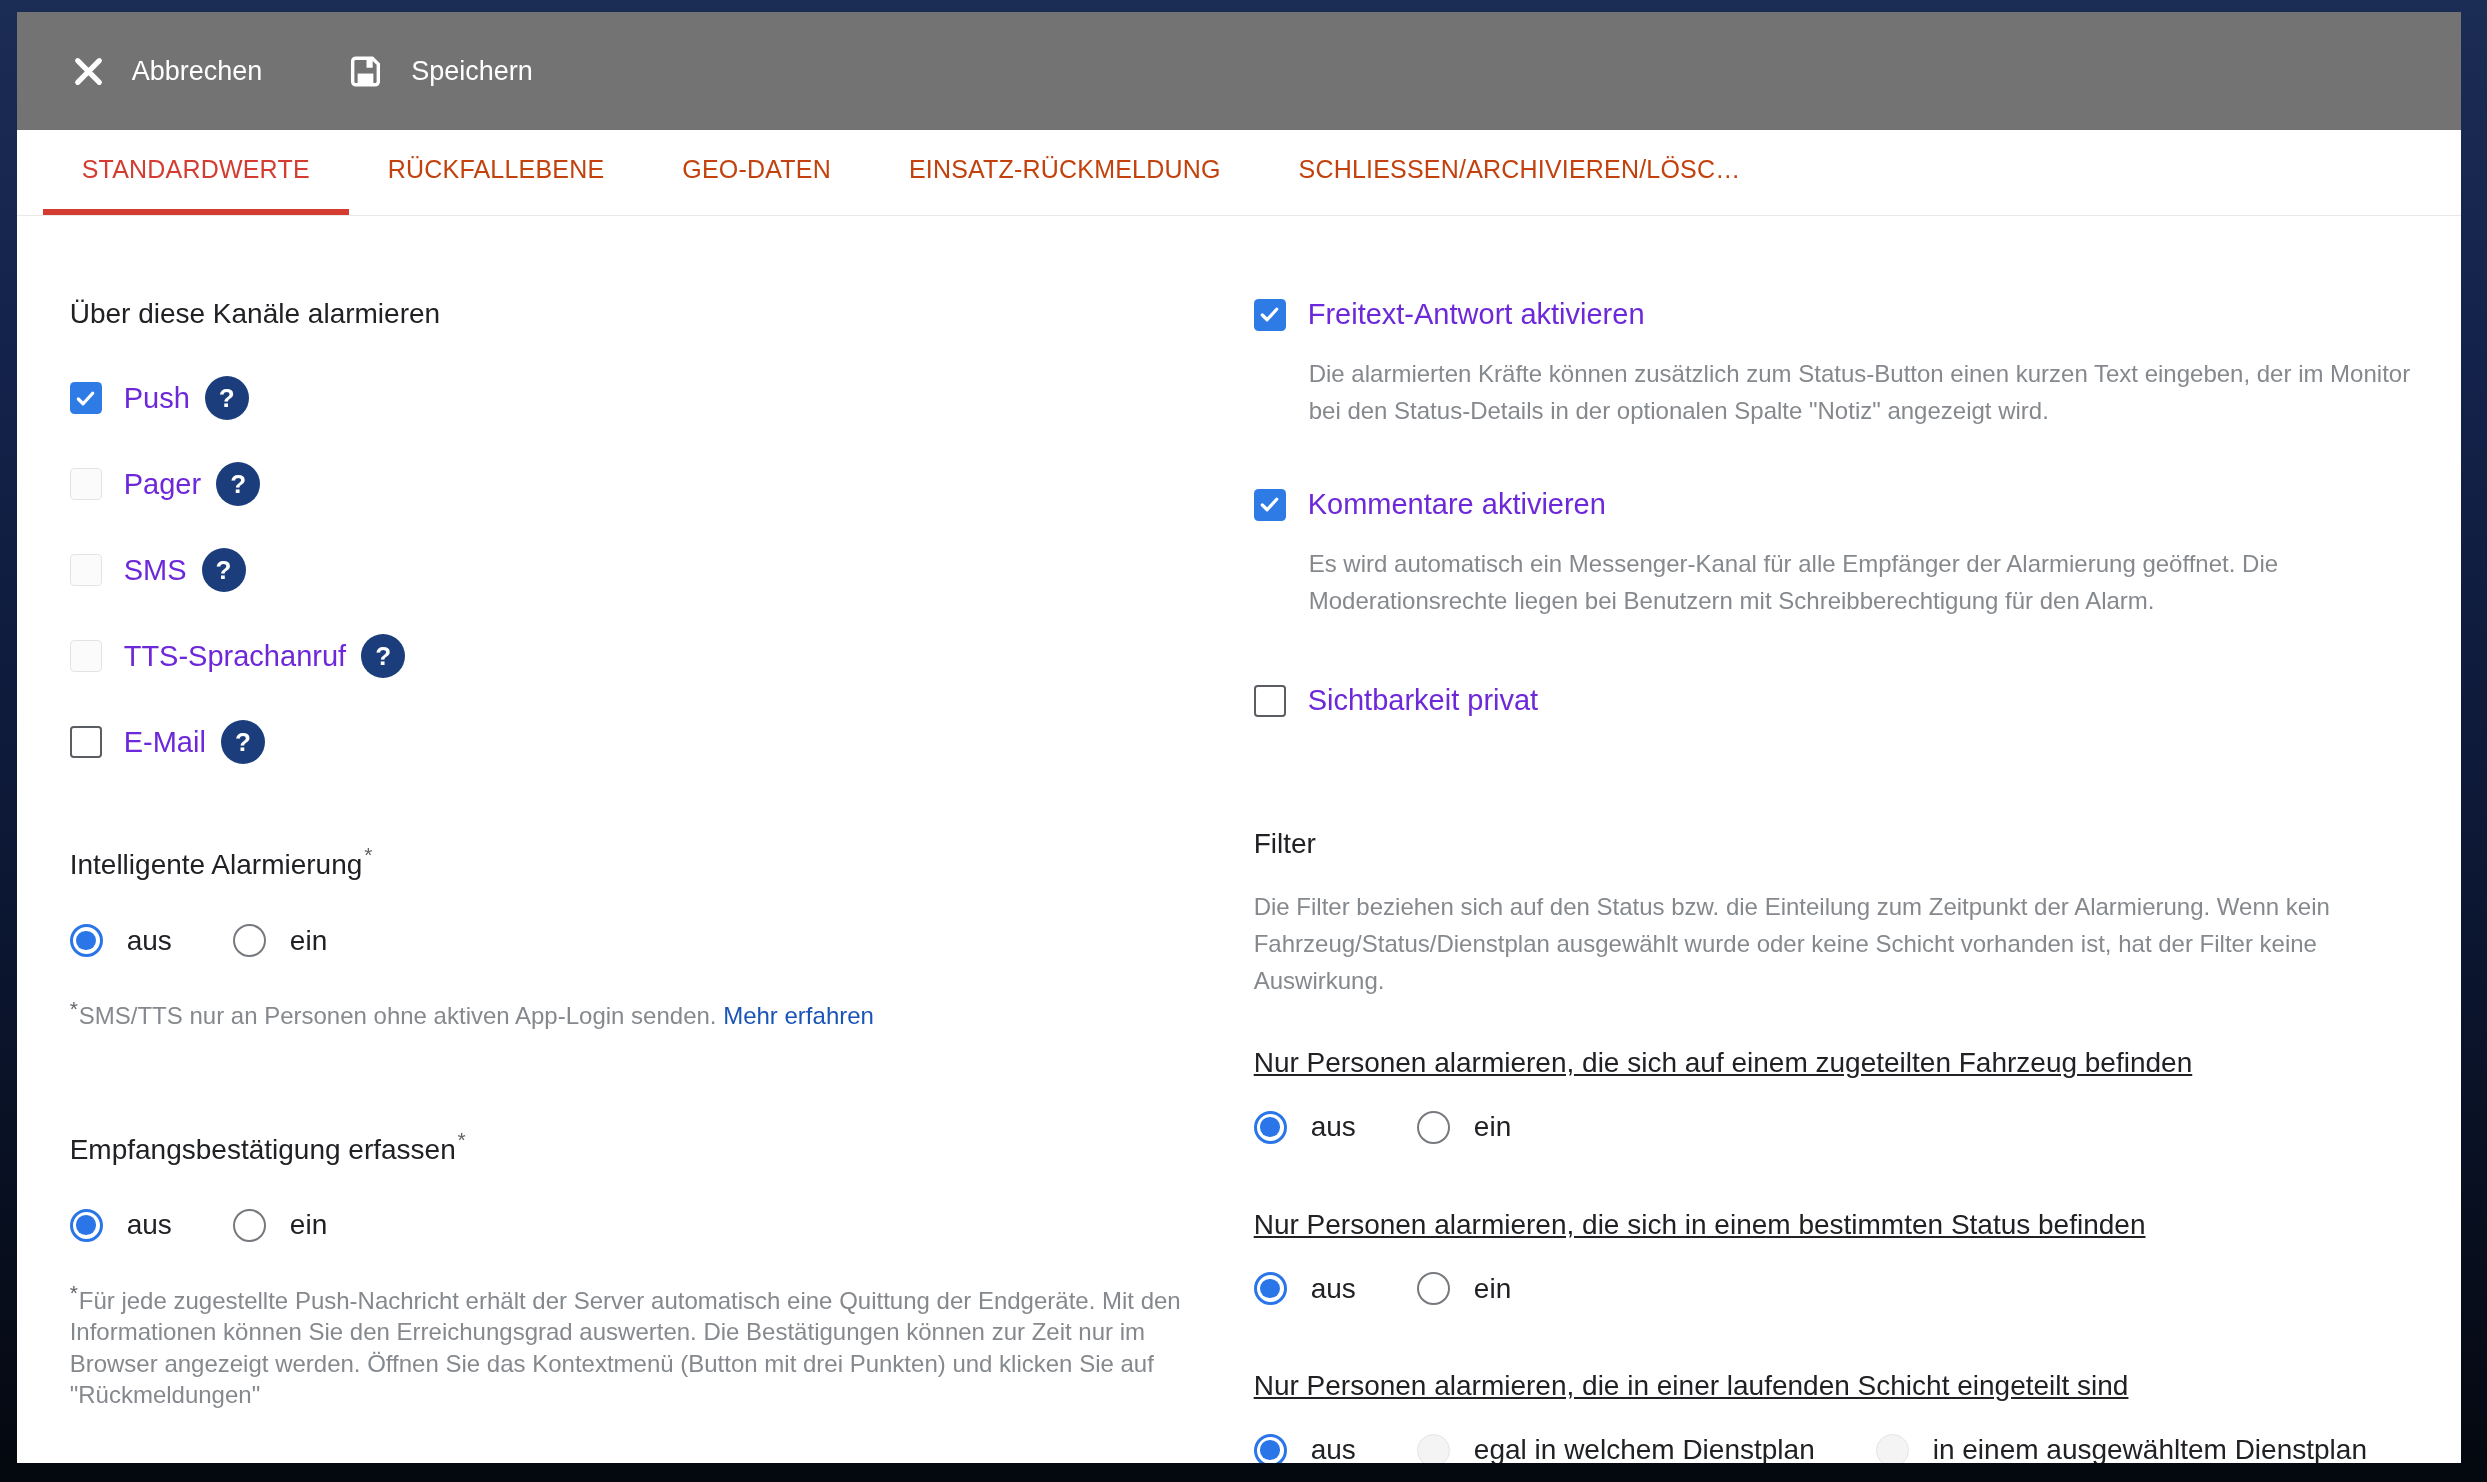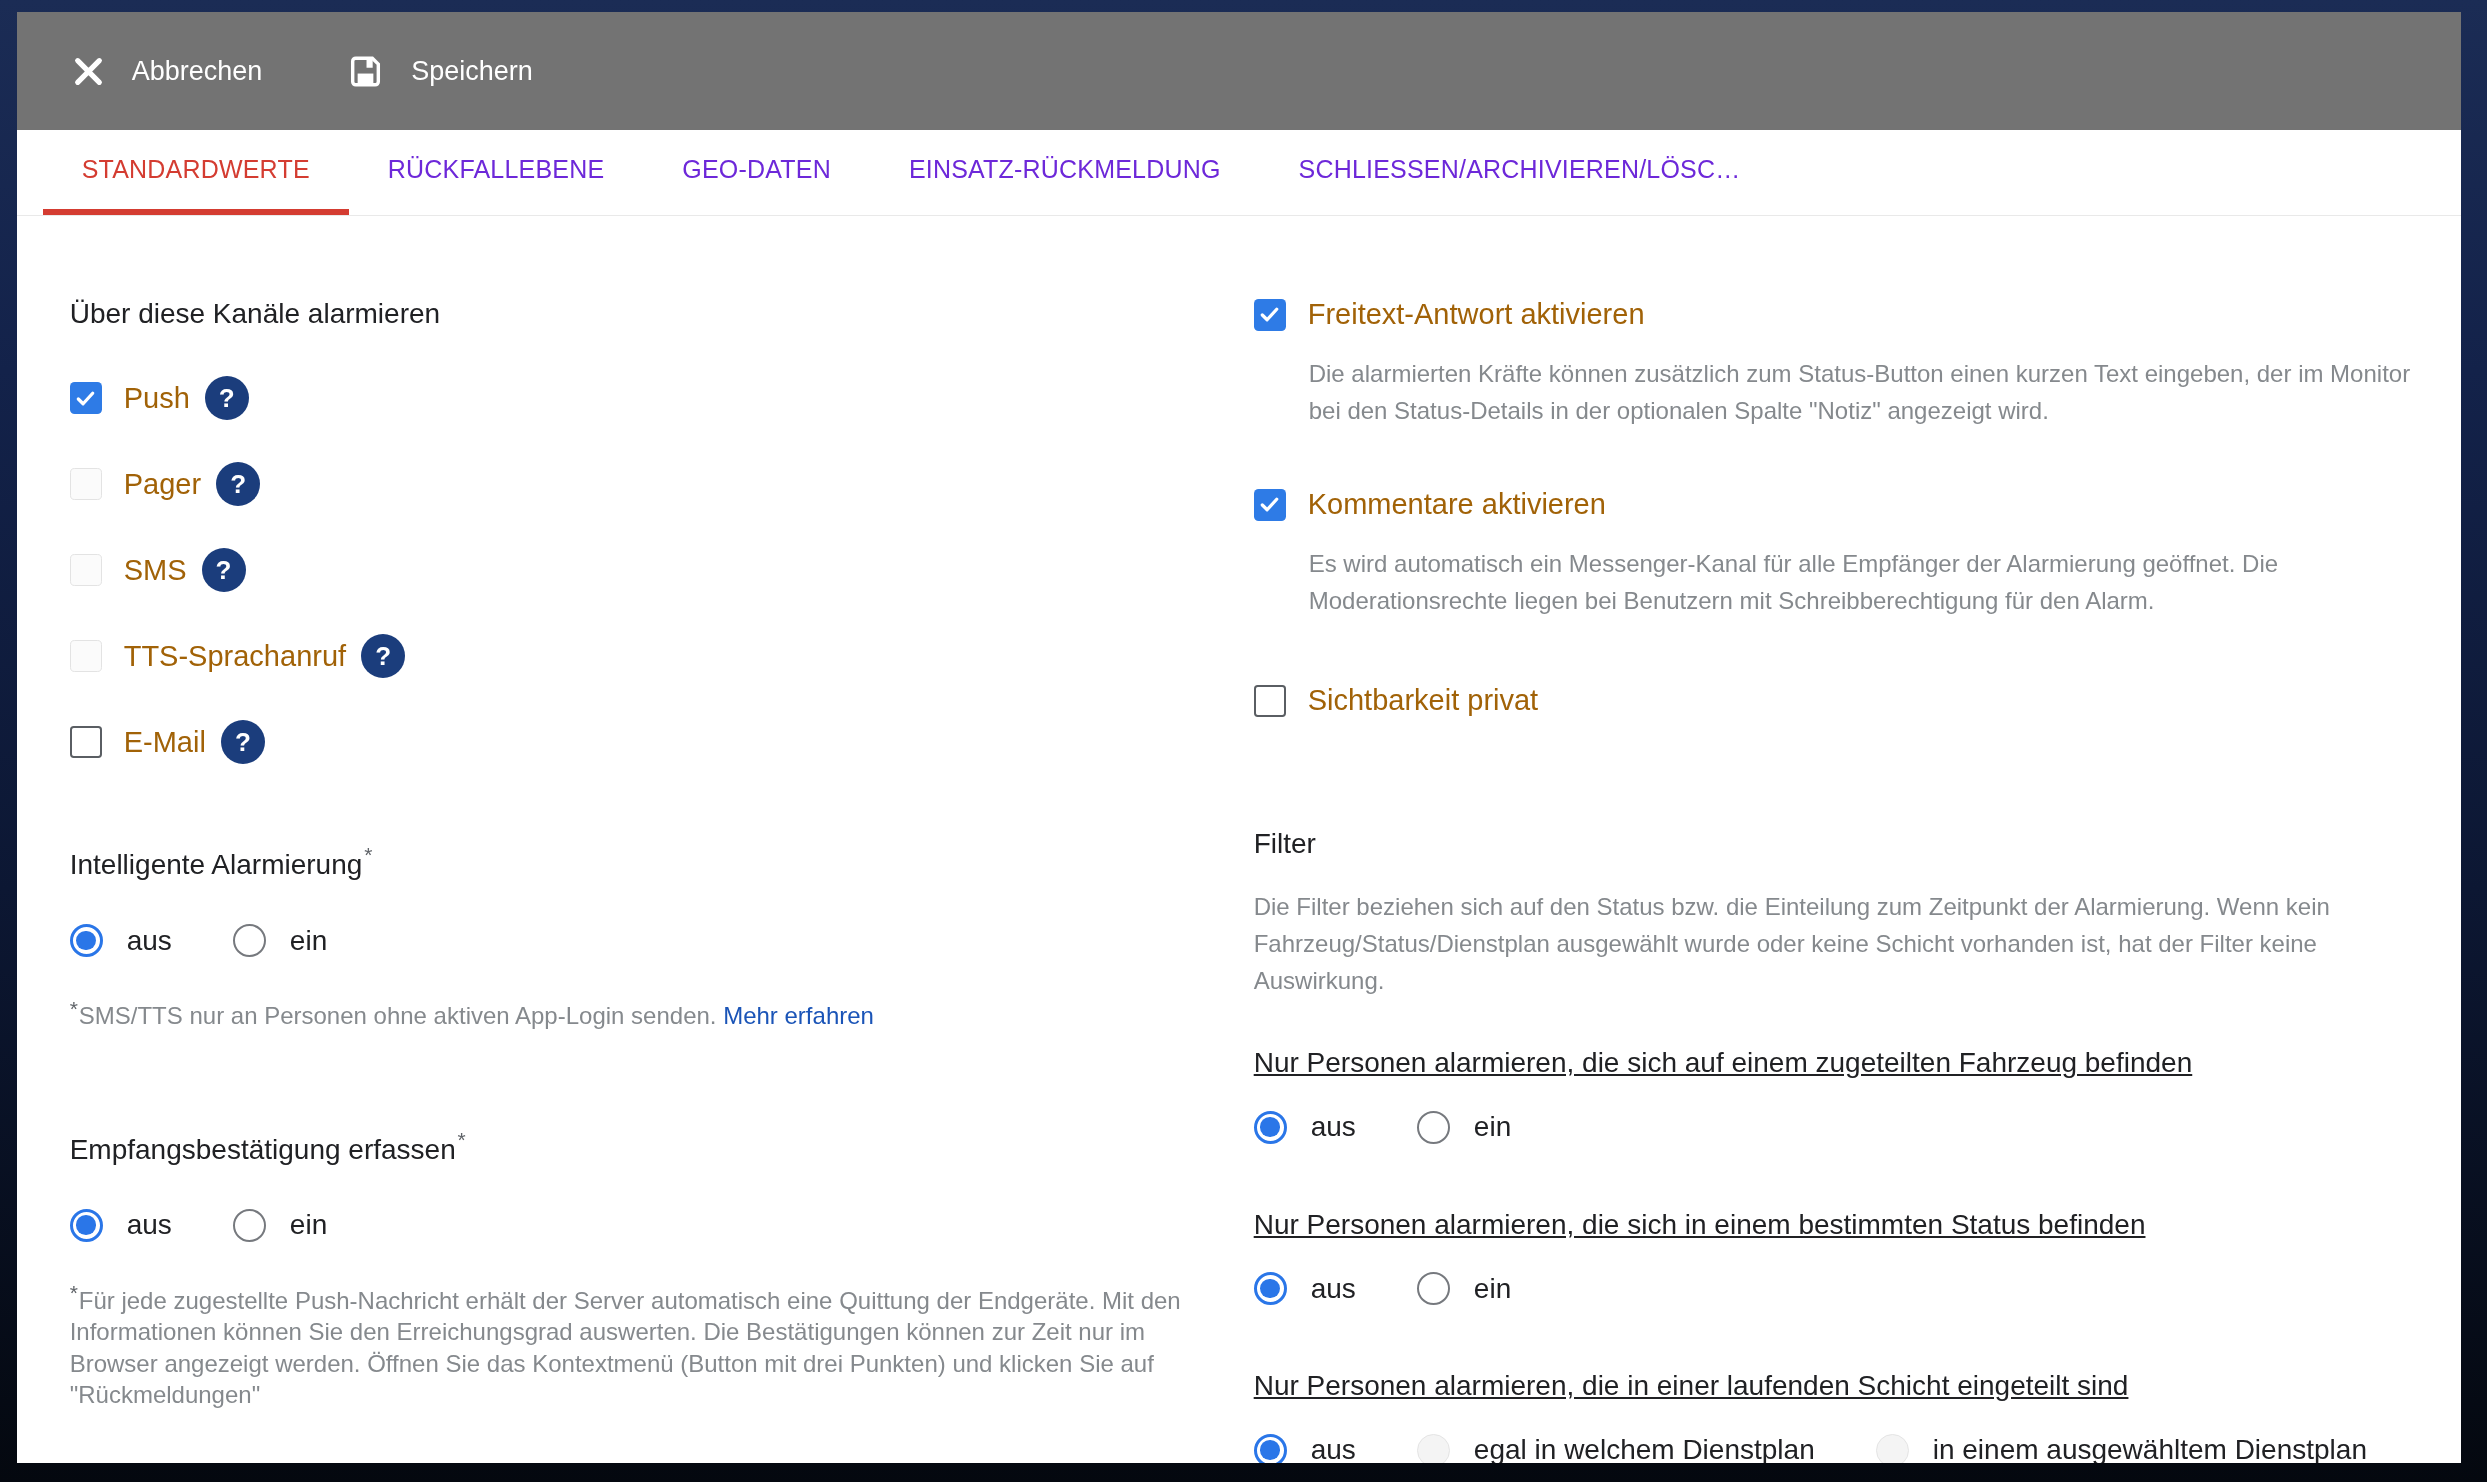--- a/index.html
+++ b/index.html
@@ -21,21 +21,21 @@
   .tb-btn{display:flex;align-items:center;gap:25px;color:#fff;font-size:27px;cursor:pointer;}
   .tb-icon{display:flex;align-items:center;justify-content:center;}
   .tb-icon svg{display:block;}
   
   .tabbar{
     height:86px;flex:0 0 86px;display:flex;align-items:stretch;
     padding-left:26px;border-bottom:1.9px solid #e9e9e9;box-sizing:border-box;
   }
   .tab{
     display:flex;align-items:center;padding:0 39px;font-size:25px;
-    color:#6d28d9;letter-spacing:0.2px;border-bottom:6.5px solid transparent;
+    color:#c2410c;letter-spacing:0.2px;border-bottom:6.5px solid transparent;
     box-sizing:border-box;cursor:pointer;white-space:nowrap;
   }
   .tab.active{color:#d43c31;border-bottom-color:#d43c31;}
   
   .content{flex:1;display:flex;overflow:hidden;}
   .col-left{width:1237px;flex:0 0 1237px;box-sizing:border-box;padding-left:53px;}
   .col-right{flex:1;box-sizing:border-box;padding-right:42px;}
   
   .section-heading{font-size:28px;font-weight:400;color:#202124;margin:0;}
   .question{font-size:28px;font-weight:400;color:#202124;margin:0;text-decoration:underline;}
@@ -43,21 +43,21 @@
   .desc{font-size:24px;color:#85898d;line-height:37px;margin:0;}
   .footnote{font-size:24px;color:#85898d;line-height:31.5px;margin:0;max-width:1117px;}
   .footnote .star{top:-7.4px;margin:0 0.9px 0 0;}
   .link{color:#1a54b7;font-weight:500;text-decoration:none;cursor:pointer;}
   
   .row{display:flex;align-items:center;}
   .cb{width:32px;height:32px;border-radius:4.6px;box-sizing:border-box;flex:0 0 32px;cursor:pointer;}
   .cb-checked{background:#2e7be6;display:flex;align-items:center;justify-content:center;}
   .cb-light{border:1.9px solid #e3e3e3;background:#fbfbfb;}
   .cb-dark{border:2.8px solid #5a5e63;background:#fff;border-radius:3.7px;}
-  .cb-label{font-size:29px;color:#a16207;margin-left:22px;cursor:pointer;}
+  .cb-label{font-size:29px;color:#6d28d9;margin-left:22px;cursor:pointer;}
   .help-badge{
     width:44px;height:44px;border-radius:50%;background:#1b3d7c;color:#fff;
     display:flex;align-items:center;justify-content:center;
     font-size:26px;font-weight:700;margin-left:15px;cursor:pointer;flex:0 0 44px;
   }
   
   .radio{width:33px;height:33px;border-radius:50%;box-sizing:border-box;position:relative;flex:0 0 33px;cursor:pointer;}
   .radio-on{border:3.7px solid #2a76e8;}
   .radio-on::after{content:"";position:absolute;inset:3.7px;border-radius:50%;background:#2a76e8;}
   .radio-off{border:2.8px solid #76797e;}

